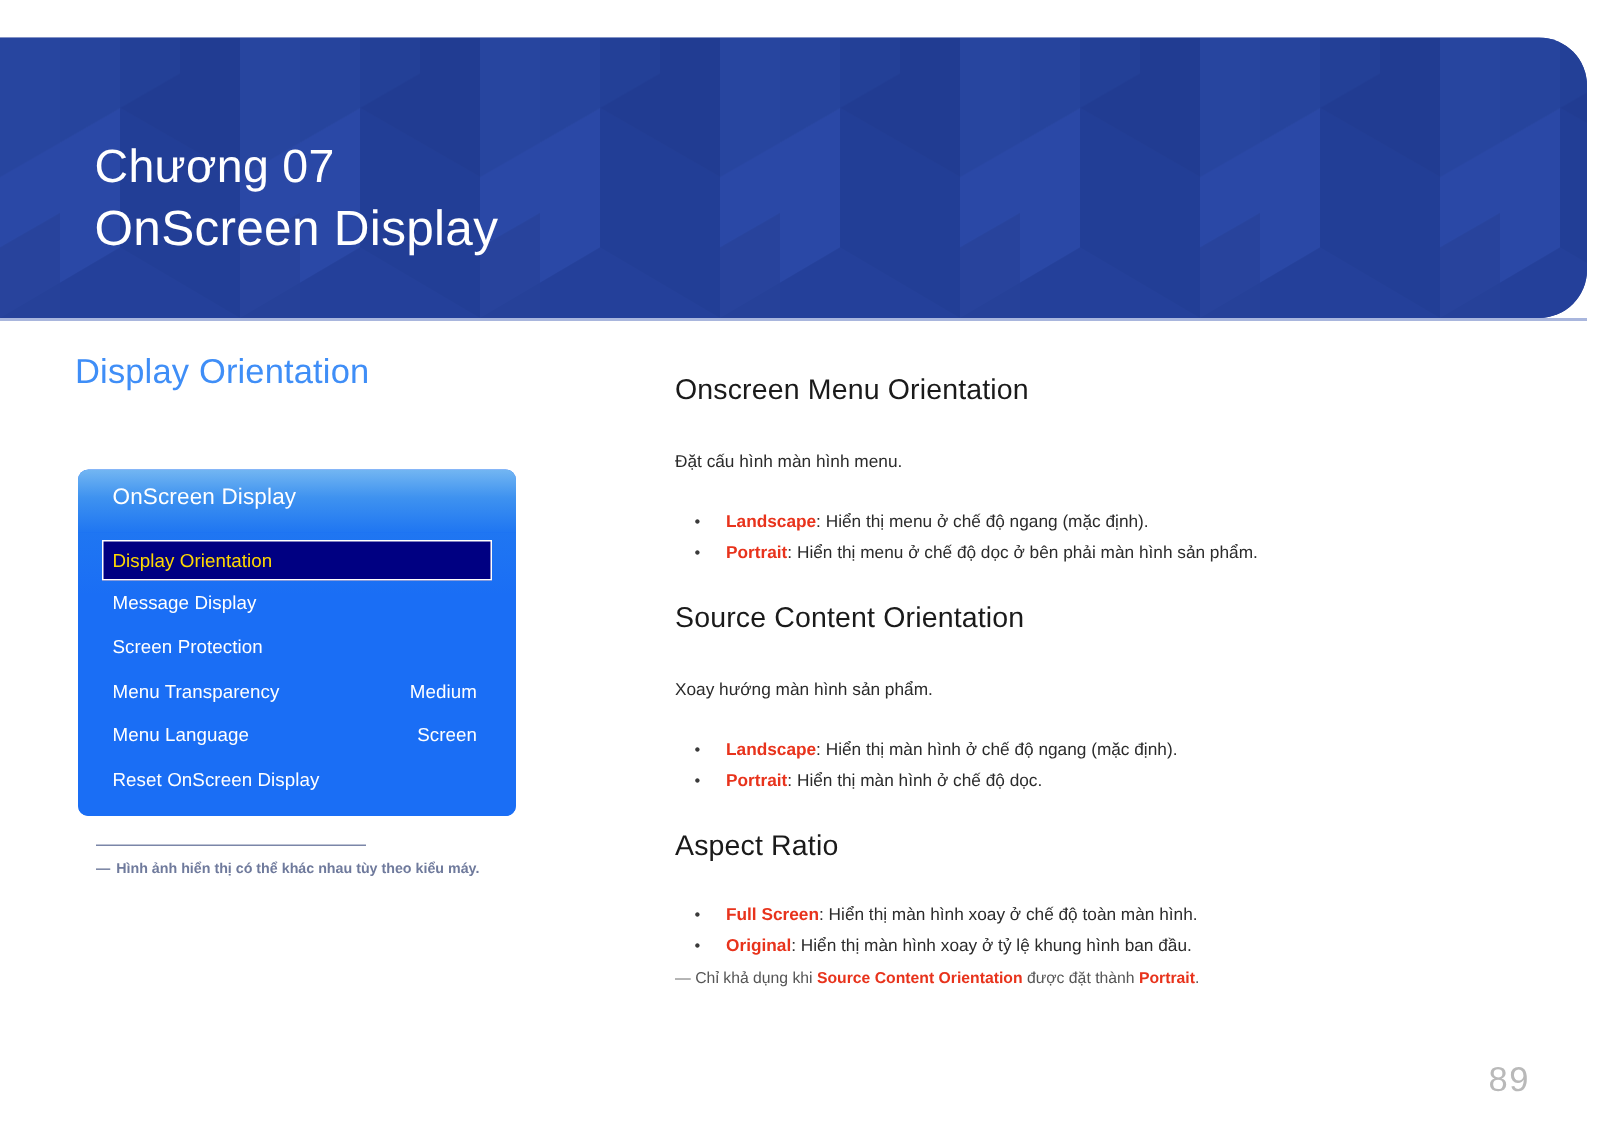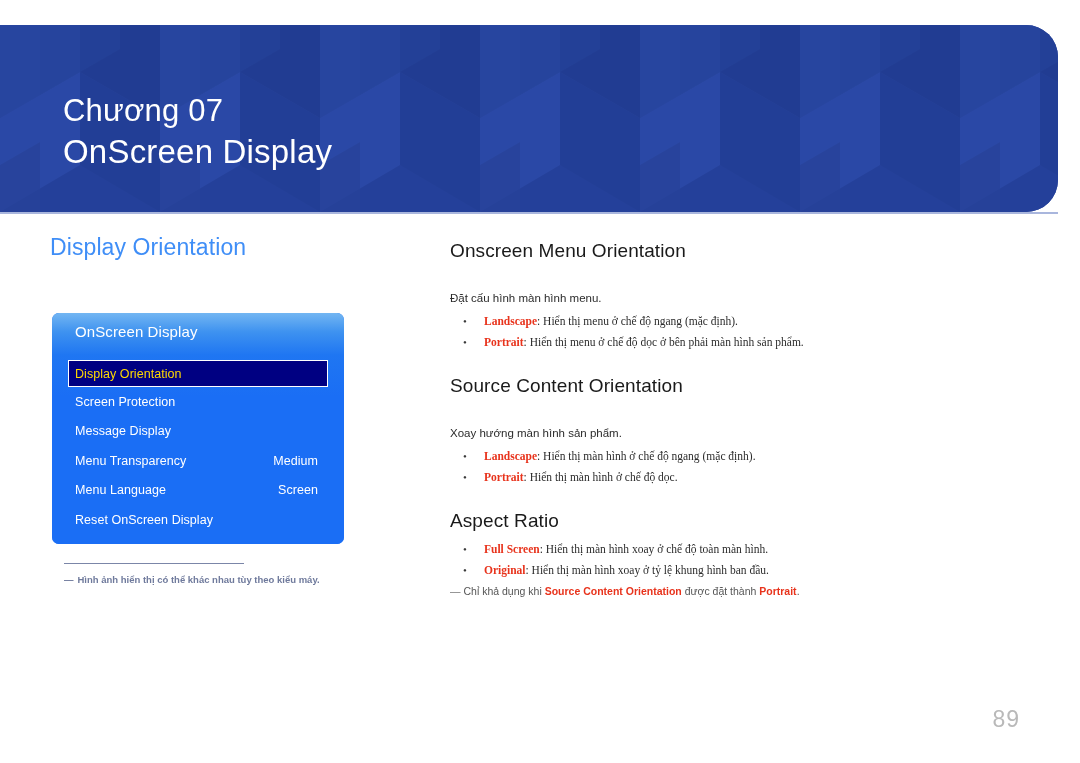--- a/index.html
+++ b/index.html
@@ -223,40 +223,40 @@
     color: #6f7a9c;
     line-height: 13px;
     white-space: nowrap;
   }
   .left-note-text .dash { margin-right: 4px; }
 
   
   .right-col {
     position: absolute;
     left: 450px;
-    top: 238px;
+    top: 248px;
     width: 590px;
   }
 
   .r-heading {
     font-size: 19px;
     color: #1a1a1a;
     font-weight: 400;
     line-height: 26px;
     letter-spacing: 0.1px;
   }
 
   .r-intro {
     margin-top: 26px;
     font-size: 11.5px;
     color: #2b2b2b;
     line-height: 16px;
   }
 
-  .r-bullets { margin-top: 5px; font-family: Liberation Serif, serif; }
+  .r-bullets { margin-top: 22px; }
 
   .r-bullet {
     position: relative;
     padding-left: 34px;
     font-size: 11.5px;
     color: #2b2b2b;
     line-height: 21px;
   }
   .r-bullet::before {
     content: "•";
@@ -337,26 +337,26 @@
     </div>
     <div class="osd-body">
       <div class="osd-rows-wrap">
 
         <div class="osd-row selected">
           <span class="label">Display Orientation</span>
           <span class="value"></span>
         </div>
 
         <div class="osd-row">
+          <span class="label">Message Display</span>
+          <span class="value"></span>
+        </div>
+
+        <div class="osd-row">
           <span class="label">Screen Protection</span>
-          <span class="value"></span>
-        </div>
-
-        <div class="osd-row">
-          <span class="label">Message Display</span>
           <span class="value"></span>
         </div>
 
         <div class="osd-row">
           <span class="label">Menu Transparency</span>
           <span class="value">Medium</span>
         </div>
 
         <div class="osd-row">
           <span class="label">Menu Language</span>

